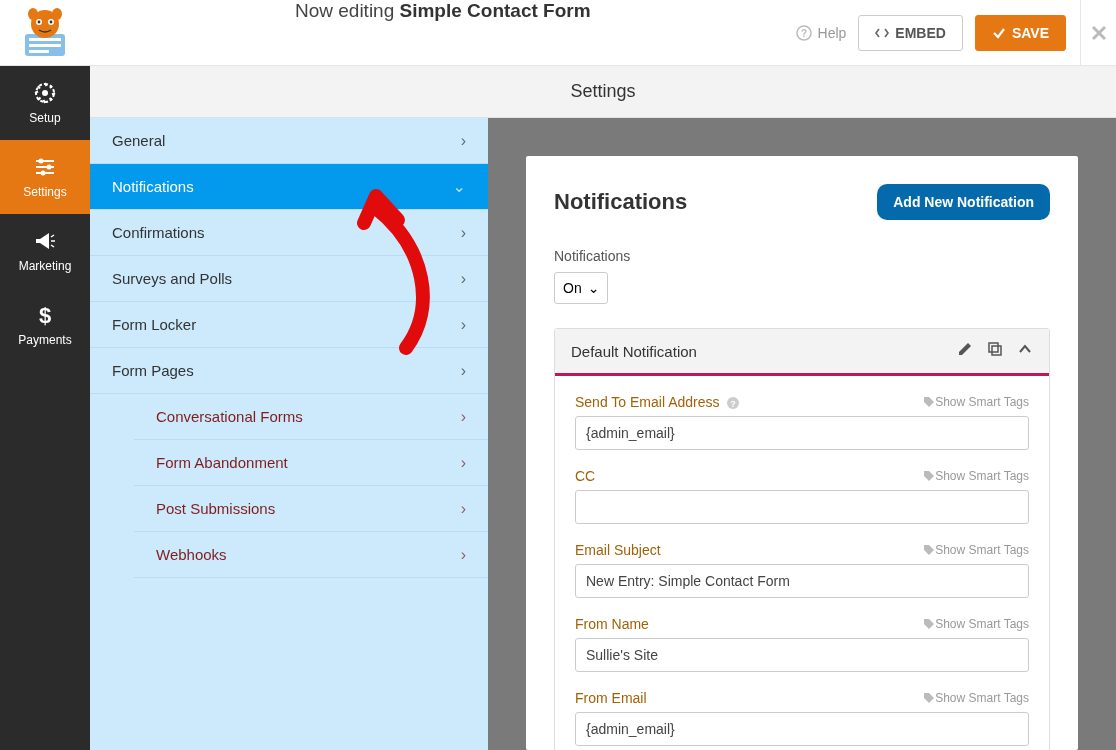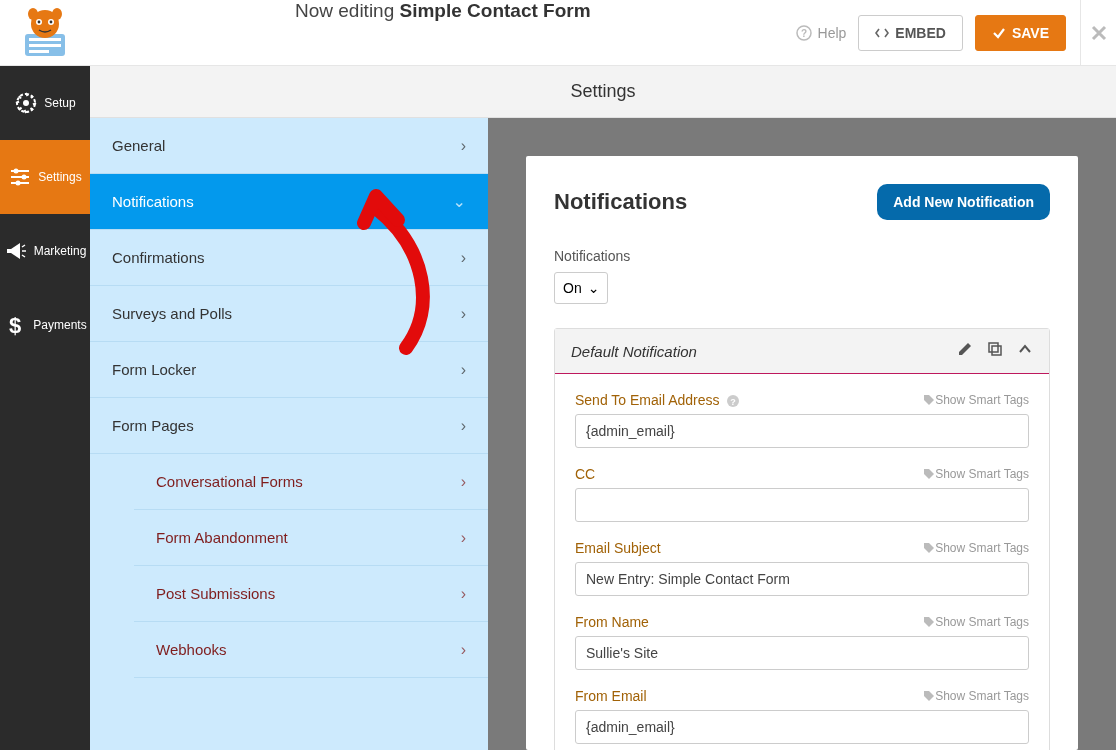--- a/index.html
+++ b/index.html
@@ -13,46 +13,46 @@
 .title-area .bold { font-weight: 700; color: #333; }
 .top-actions { display: flex; align-items: center; gap: 12px; padding-right: 14px; }
 .help-link { color: #999; font-size: 14px; display: flex; align-items: center; gap: 6px; cursor: pointer; }
 .btn { border-radius: 3px; padding: 9px 16px; font-size: 14px; font-weight: 600; cursor: pointer; display: inline-flex; align-items: center; gap: 6px; }
 .btn-embed { background: #fff; border: 1px solid #ccc; color: #555; }
 .btn-save { background: #e67813; border: 1px solid #e67813; color: #fff; }
 .close-btn { width: 36px; height: 66px; display: flex; align-items: center; justify-content: center; border-left: 1px solid #e6e6e6; cursor: pointer; }
 
 
 .leftnav { position: absolute; top: 66px; left: 0; width: 90px; height: 684px; background: #2b2b2b; }
-.nav-item { height: 74px; display: flex; flex-direction: row; align-items: center; justify-content: center; gap: 6px; color: #fff; font-size: 12px; cursor: pointer; }
+.nav-item { height: 74px; display: flex; flex-direction: column; align-items: center; justify-content: center; gap: 6px; color: #fff; font-size: 12px; cursor: pointer; }
 .nav-item.active { background: #e67813; }
 .nav-icon { width: 24px; height: 24px; }
 
 
 .section-header { position: absolute; top: 66px; left: 90px; right: 0; height: 52px; background: #f3f3f3; border-bottom: 1px solid #e0e0e0; display: flex; align-items: center; justify-content: center; font-size: 18px; color: #333; }
 
 
 .settings-sidebar { position: absolute; top: 118px; left: 90px; width: 398px; height: 632px; background: #cdeafd; }
-.sub-item { height: 56px; display: flex; align-items: center; justify-content: space-between; padding: 0 22px; border-bottom: 1px solid #b7dcf4; font-size: 15px; color: #333; cursor: pointer; }
+.sub-item { height: 46px; display: flex; align-items: center; justify-content: space-between; padding: 0 22px; border-bottom: 1px solid #b7dcf4; font-size: 15px; color: #333; cursor: pointer; }
 .sub-item.disabled { color: #7f1d1d; margin-left: 44px; }
 .sub-item.selected { background: #0399ed; color: #fff; }
 .chev { font-size: 16px; color: inherit; opacity: 0.7; }
 
 
 .content-area { position: absolute; top: 118px; left: 488px; right: 0; bottom: 0; background: #7a7a7a; padding: 38px 38px 0 38px; overflow: hidden; }
 .panel { background: #fff; border-radius: 2px; padding: 28px 28px 0 28px; height: 100%; overflow: hidden; }
 .panel-header { display: flex; justify-content: space-between; align-items: center; margin-bottom: 28px; }
 .panel-title { font-size: 22px; color: #333; font-weight: 600; }
 .btn-primary { background: #056aab; color: #fff; border: none; padding: 10px 16px; font-size: 14px; font-weight: 600; border-radius: 10px; cursor: pointer; }
 .toggle-block { margin-bottom: 24px; }
 .toggle-label { font-size: 14px; color: #555; display: block; margin-bottom: 8px; }
 .select { border: 1px solid #ccc; border-radius: 3px; padding: 7px 8px; font-size: 14px; background: #fff; cursor: pointer; display: inline-flex; align-items: center; gap: 6px; }
 
 .notif-box { border: 1px solid #ddd; border-radius: 3px; }
-.notif-head { background: #f3f3f3; border-bottom: 1px solid #be185d; padding: 12px 16px; display: flex; justify-content: space-between; align-items: center; font-style: italic; }
+.notif-head { background: #f3f3f3; border-bottom: 3px solid #be185d; padding: 12px 16px; display: flex; justify-content: space-between; align-items: center; }
 .notif-head-title { font-size: 15px; color: #333; }
 .notif-head-actions { display: flex; gap: 14px; }
 .icon-btn { cursor: pointer; color: #555; }
 .notif-body { padding: 18px 20px; }
 .field-row { margin-bottom: 18px; }
 .field-head { display: flex; justify-content: space-between; align-items: center; margin-bottom: 6px; }
 .field-label { font-size: 14px; color: #a16207; display: flex; align-items: flex-end; gap: 6px; }
 .smart-tags { font-size: 12px; color: #999; display: flex; align-items: center; cursor: pointer; }
 .text-input { width: 100%; border: 1px solid #ccc; border-radius: 3px; padding: 8px 10px; font-size: 14px; color: #444; }
 

